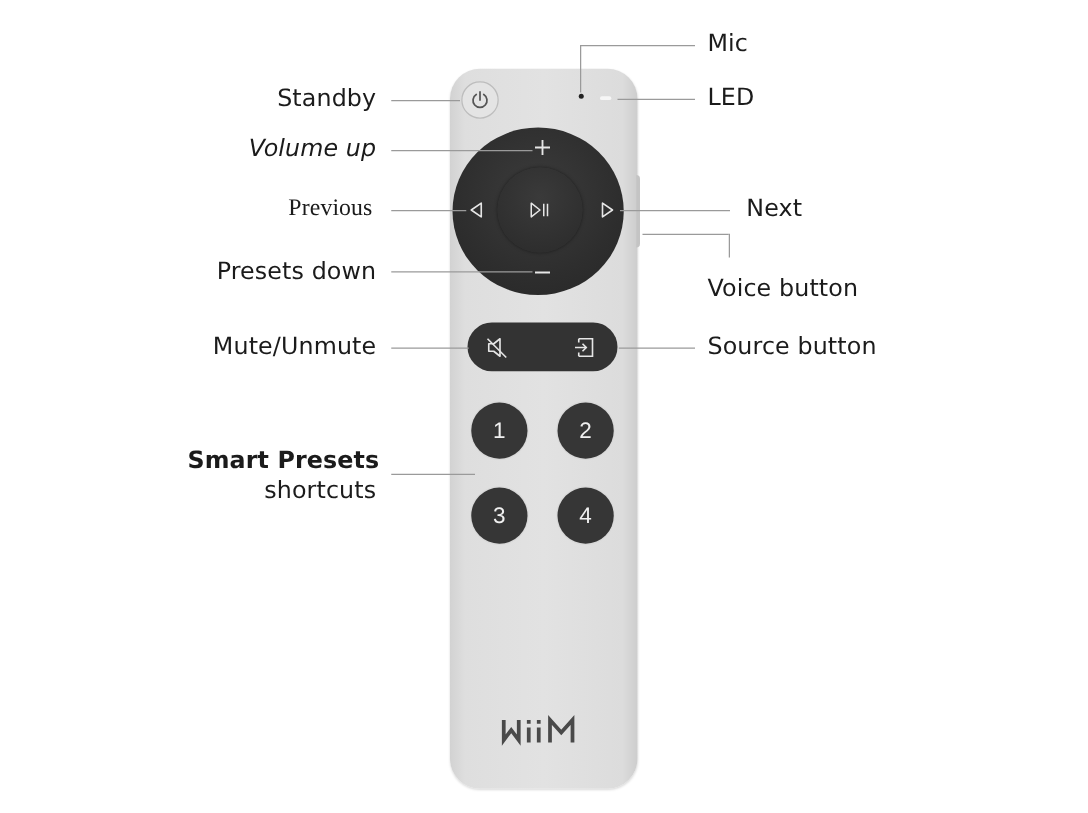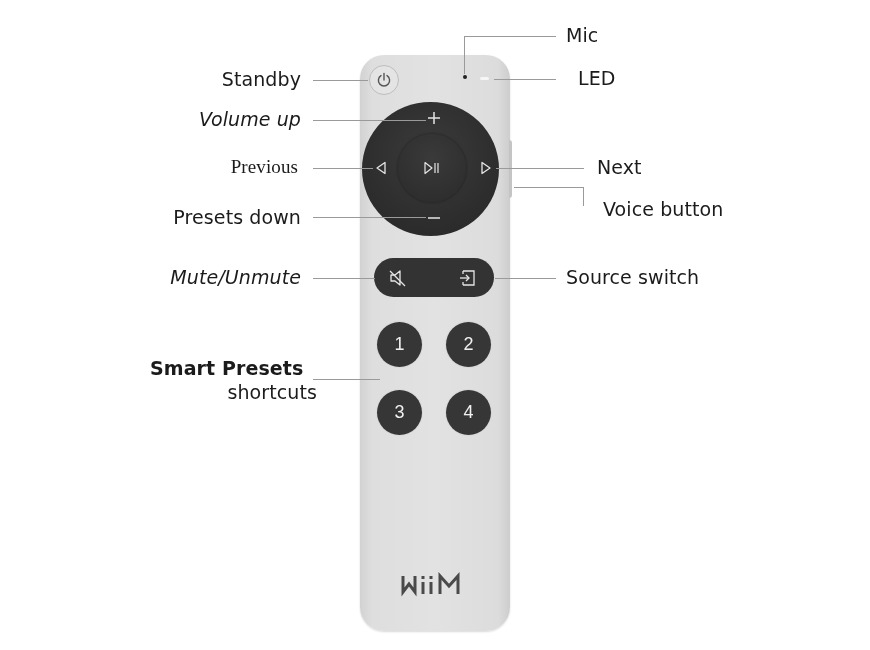--- a/index.html
+++ b/index.html
@@ -62,29 +62,29 @@
       position:absolute; left:400px; top:572px; width:70px; height:26px;
     }
   </style>
 </head>
 <body>
 
 <div class="label left" style="left:215px; top:68px; width:86px;">Standby</div>
 <div class="label left" style="left:180px; top:108px; width:121px;font-style:italic;">Volume up</div>
 <div class="label left" style="left:200px; top:155px; width:98px;font-family:Liberation Serif, serif;">Previous</div>
 <div class="label left" style="left:150px; top:206px; width:151px;">Presets down</div>
-<div class="label left" style="left:150px; top:266px; width:151px;font-style:italic;">Mute/Unmute</div>
+<div class="label left" style="left:150px; top:266px; width:151px;">Mute/Unmute</div>
 <div class="label left" style="left:150px; top:357px; width:151px;font-weight:bold;">Smart Presets</div>
-<div class="label left" style="left:166px; top:381px; width:151px;">shortcuts</div>
+<div class="label left" style="left:150px; top:381px; width:151px;">shortcuts</div>
 
 <div class="label" style="left:566px; top:24px;text-align:center;">Mic</div>
-<div class="label" style="left:566px; top:67px;margin-left:12px;">LED</div>
+<div class="label" style="left:566px; top:67px;">LED</div>
 <div class="label" style="left:597px; top:156px;">Next</div>
-<div class="label" style="left:566px; top:198px;margin-left:37px;">Voice button</div>
-<div class="label" style="left:566px; top:266px;">Source switch</div>
+<div class="label" style="left:566px; top:220px;">Voice button</div>
+<div class="label" style="left:566px; top:266px;">Source button</div>
 
 <div class="remote"></div>
 <div class="side-button"></div>
 
 <div class="standby-btn">
   <svg width="16" height="16" viewBox="0 0 16 16">
     <path d="M5 3.6 A5.6 5.6 0 1 0 11 3.6" fill="none" stroke="#555" stroke-width="1.4" stroke-linecap="round"></path>
     <line x1="8" y1="1.5" x2="8" y2="8" stroke="#555" stroke-width="1.4" stroke-linecap="round"></line>
   </svg>
 </div>

